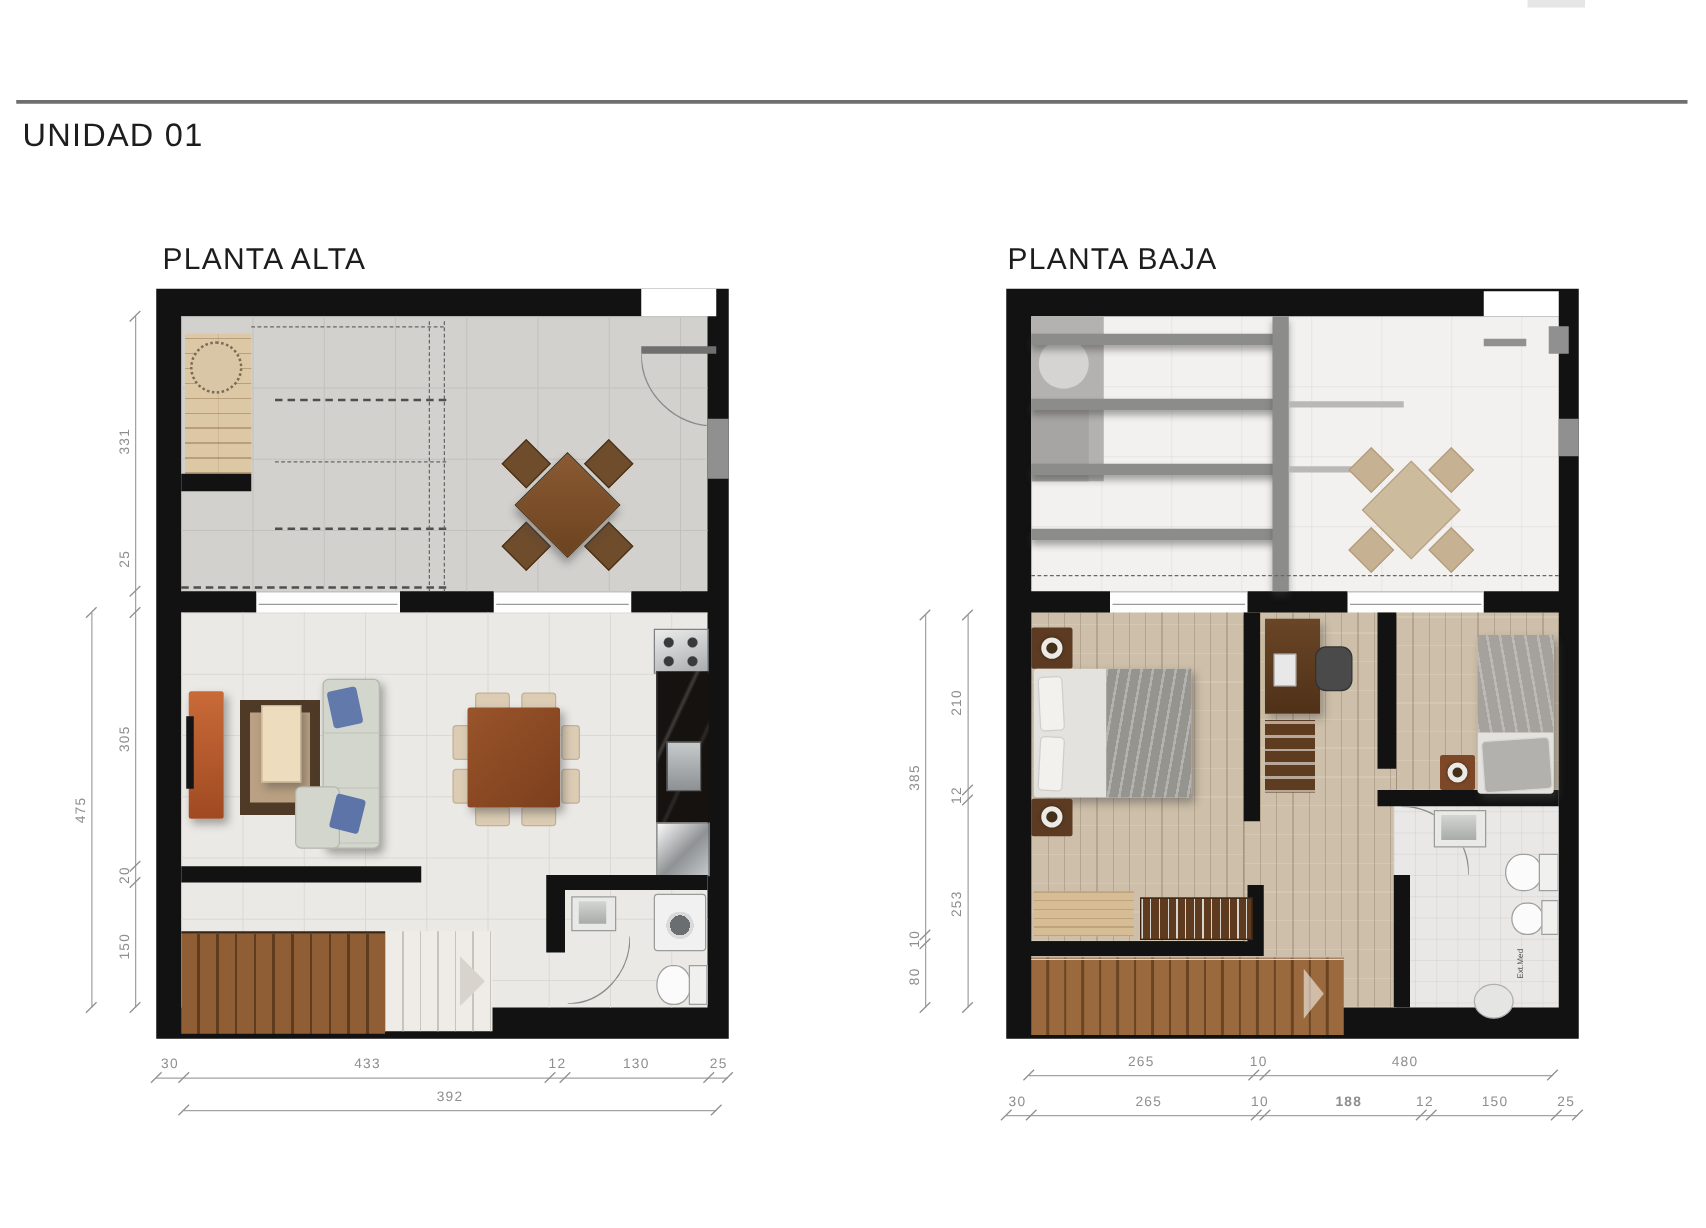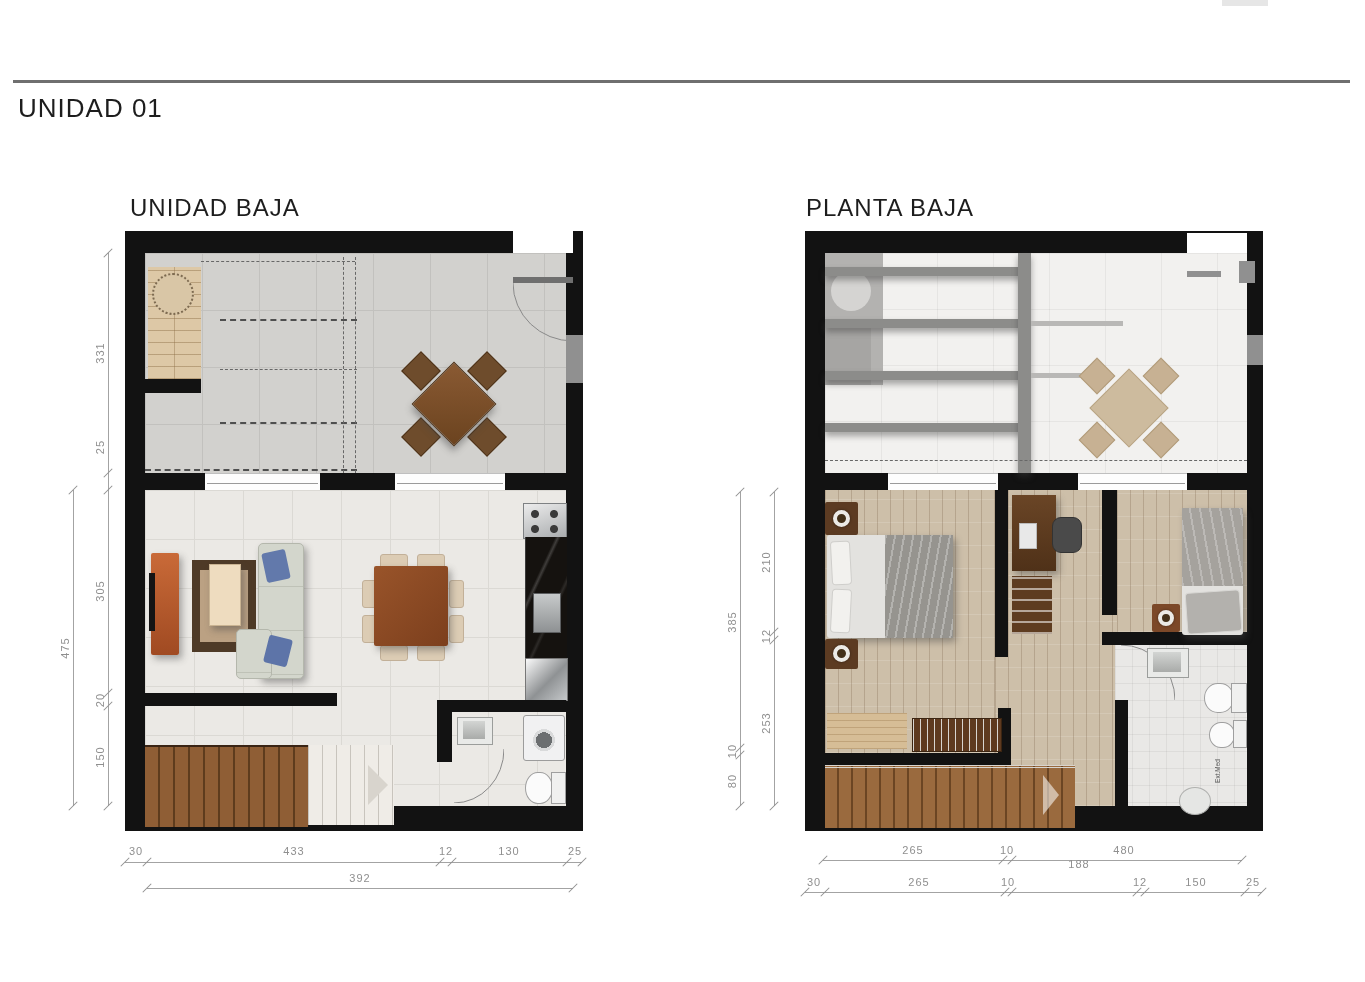--- a/index.html
+++ b/index.html
@@ -121,21 +121,21 @@
   .ventlbl{font-size:6.5px;color:#555;transform:translate(-50%,-50%) rotate(-90deg);white-space:nowrap;letter-spacing:0;}
 </style>
 </head>
 <body>
 
 <div id="stage">
 
   <div class="abs rule" style="left:13px;top:80px;width:1337px;"></div>
   <div class="abs unit-title" style="left:18px;top:93px;">UNIDAD 01</div>
   <div class="abs logo-remnant" style="left:1222px;top:0;width:46px;height:6px;"></div>
-  <div class="abs plan-title" style="left:130px;top:194px;">UNIDAD BAJA</div>
+  <div class="abs plan-title" style="left:130px;top:194px;">PLANTA ALTA</div>
   <div class="abs plan-title" style="left:806px;top:194px;">PLANTA BAJA</div>
 
   <div class="plan" style="left:125px;top:231px;">
 
     <div class="abs tile-patio" style="left:20px;top:22px;width:421px;height:220px;"></div>
     <div class="abs deck-wood" style="left:23px;top:36px;width:53px;height:112px;"></div>
     <div class="abs planter" style="left:27px;top:42px;width:38px;height:38px;"></div>
     <div class="abs wall" style="left:20px;top:148px;width:56px;height:14px;"></div>
     <div class="abs dashH" style="left:76px;top:30px;width:154px;"></div>
     <div class="abs dashHB" style="left:95px;top:88px;width:137px;"></div>
@@ -346,18 +346,18 @@
   <div class="abs tick" style="left:825px;top:892px;"></div>
   <div class="abs tick" style="left:1005px;top:892px;"></div>
   <div class="abs tick" style="left:1012px;top:892px;"></div>
   <div class="abs tick" style="left:1137px;top:892px;"></div>
   <div class="abs tick" style="left:1145px;top:892px;"></div>
   <div class="abs tick" style="left:1245px;top:892px;"></div>
   <div class="abs tick" style="left:1262px;top:892px;"></div>
   <span class="abs dimh" style="left:814px;top:882px;">30</span>
   <span class="abs dimh" style="left:919px;top:882px;">265</span>
   <span class="abs dimh" style="left:1008px;top:882px;">10</span>
-  <span class="abs dimh" style="left:1079px;top:864px;">188</span>
+  <span class="abs dimh" style="left:1079px;top:882px;font-weight:bold;">188</span>
   <span class="abs dimh" style="left:1140px;top:882px;">12</span>
   <span class="abs dimh" style="left:1196px;top:882px;">150</span>
   <span class="abs dimh" style="left:1253px;top:882px;">25</span>
 
 </div>
 
 </body></html>

